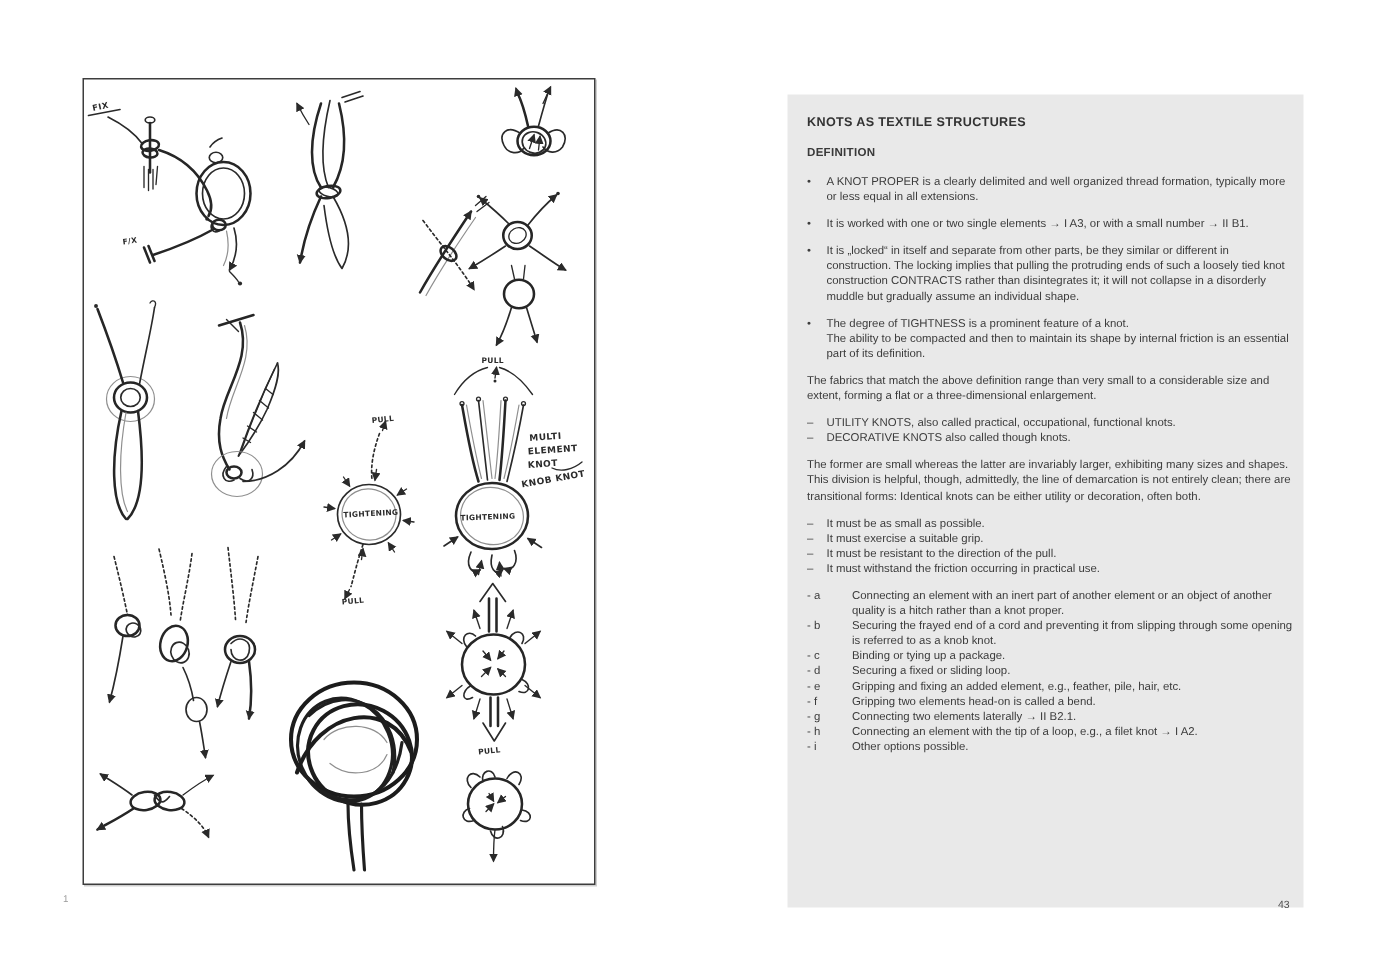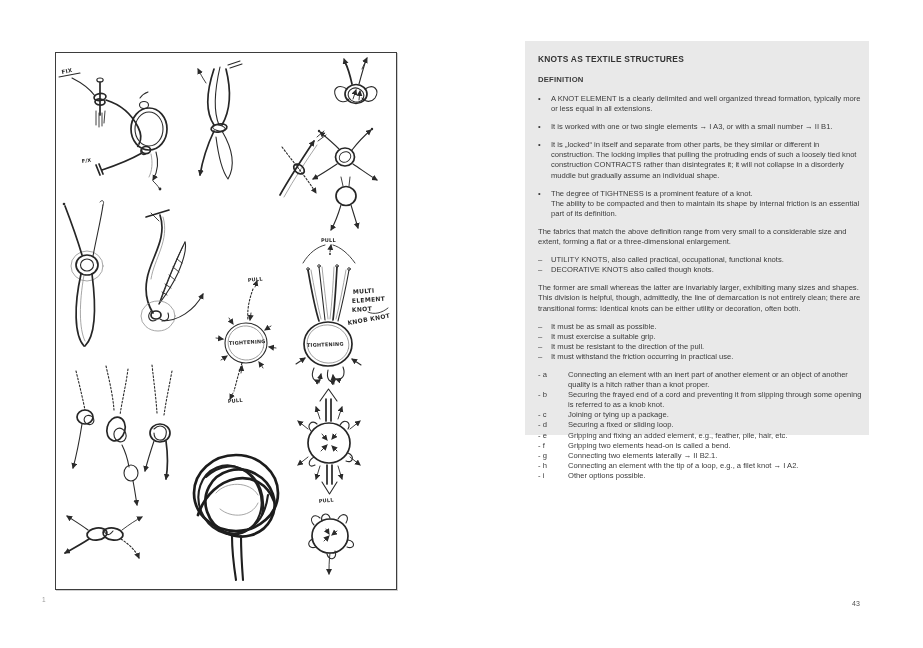--- a/index.html
+++ b/index.html
@@ -19,21 +19,21 @@
   .lt{fill:none;stroke:#8f8f8f;stroke-width:0.8;stroke-linecap:round;}
   .heavy{fill:none;stroke:#1c1c1c;stroke-width:2.7;stroke-linecap:round;}
   .hv2{fill:none;stroke:#1f1f1f;stroke-width:2.1;stroke-linecap:round;}
   .dot{stroke-dasharray:1.7 1.9;}
   .arr{marker-end:url(#ah);}
   .slbl{font:600 5.5px "DejaVu Sans", sans-serif;fill:#2b2b2b;letter-spacing:0.3px;}
   .slbl-sm{font:600 5px "DejaVu Sans", sans-serif;fill:#2b2b2b;letter-spacing:0.2px;}
   .slbl-lg{font:600 6px "DejaVu Sans", sans-serif;fill:#2b2b2b;letter-spacing:0.3px;}
   
   .right-page{
-    position:absolute;left:525px;top:41px;width:344px;height:394px;
+    position:absolute;left:525px;top:63px;width:344px;height:542px;
     background:#e9e9e9;box-sizing:border-box;padding:13px 7px 10px 13px;
   }
   .rp-title{font-size:8.4px;font-weight:bold;color:#333;letter-spacing:0.25px;margin:0 0 11px 0;}
   .rp-heading{font-size:7.7px;font-weight:bold;color:#3a3a3a;letter-spacing:0.2px;margin:0 0 10px 0;}
   .para{font-size:7.6px;line-height:1.33;margin:0 0 8px 0;}
   .row{display:flex;font-size:7.6px;line-height:1.33;}
   .row .mk{flex:none;width:13px;}
   .row .mk-wide{flex:none;width:30px;white-space:nowrap;}
   .row .tx{flex:1;}
   .gap{margin-bottom:8px;}
@@ -297,37 +297,37 @@
     </g>
   </svg>
 </div>
 
 <div class="right-page">
   <div class="rp-title">KNOTS AS TEXTILE STRUCTURES</div>
   <div class="rp-heading">DEFINITION</div>
 
   <div class="row gap">
     <span class="mk">•</span>
-    <span class="tx">A KNOT ELEMENT is a clearly delimited and well organized thread formation, typically more or less equal in all extensions.</span>
+    <span class="tx">A KNOT PROPER is a clearly delimited and well organized thread formation, typically more or less equal in all extensions.</span>
   </div>
   <div class="row gap">
     <span class="mk">•</span>
     <span class="tx">It is worked with one or two single elements → I A3, or with a small number → II B1.</span>
   </div>
   <div class="row gap">
     <span class="mk">•</span>
     <span class="tx">It is „locked“ in itself and separate from other parts, be they similar or different in construction. The locking implies that pulling the protruding ends of such a loosely tied knot construction CONTRACTS rather than disintegrates it; it will not collapse in a disorderly muddle but gradually assume an individual shape.</span>
   </div>
   <div class="row gap">
     <span class="mk">•</span>
     <span class="tx pre">The degree of TIGHTNESS is a prominent feature of a knot.
 The ability to be compacted and then to maintain its shape by internal friction is an essential part of its definition.</span>
   </div>
 
-  <p class="para">The fabrics that match the above definition range from very small to a considerable size and extent, forming a flat or a three-dimensional enlargement.</p>
+  <p class="para">The fabrics that match the above definition range than very small to a considerable size and extent, forming a flat or a three-dimensional enlargement.</p>
 
   <div>
     <div class="row">
       <span class="mk">–</span>
       <span class="tx">UTILITY KNOTS, also called practical, occupational, functional knots.</span>
     </div>
     <div class="row gap">
       <span class="mk">–</span>
       <span class="tx">DECORATIVE KNOTS also called though knots.</span>
     </div>
@@ -358,21 +358,21 @@
     <div class="row">
       <span class="mk-wide">- a</span>
       <span class="tx">Connecting an element with an inert part of another element or an object of another quality is a hitch rather than a knot proper.</span>
     </div>
     <div class="row">
       <span class="mk-wide">- b</span>
       <span class="tx">Securing the frayed end of a cord and preventing it from slipping through some opening is referred to as a knob knot.</span>
     </div>
     <div class="row">
       <span class="mk-wide">- c</span>
-      <span class="tx">Joining or tying up a package.</span>
+      <span class="tx">Binding or tying up a package.</span>
     </div>
     <div class="row">
       <span class="mk-wide">- d</span>
       <span class="tx">Securing a fixed or sliding loop.</span>
     </div>
     <div class="row">
       <span class="mk-wide">- e</span>
       <span class="tx">Gripping and fixing an added element, e.g., feather, pile, hair, etc.</span>
     </div>
     <div class="row">

